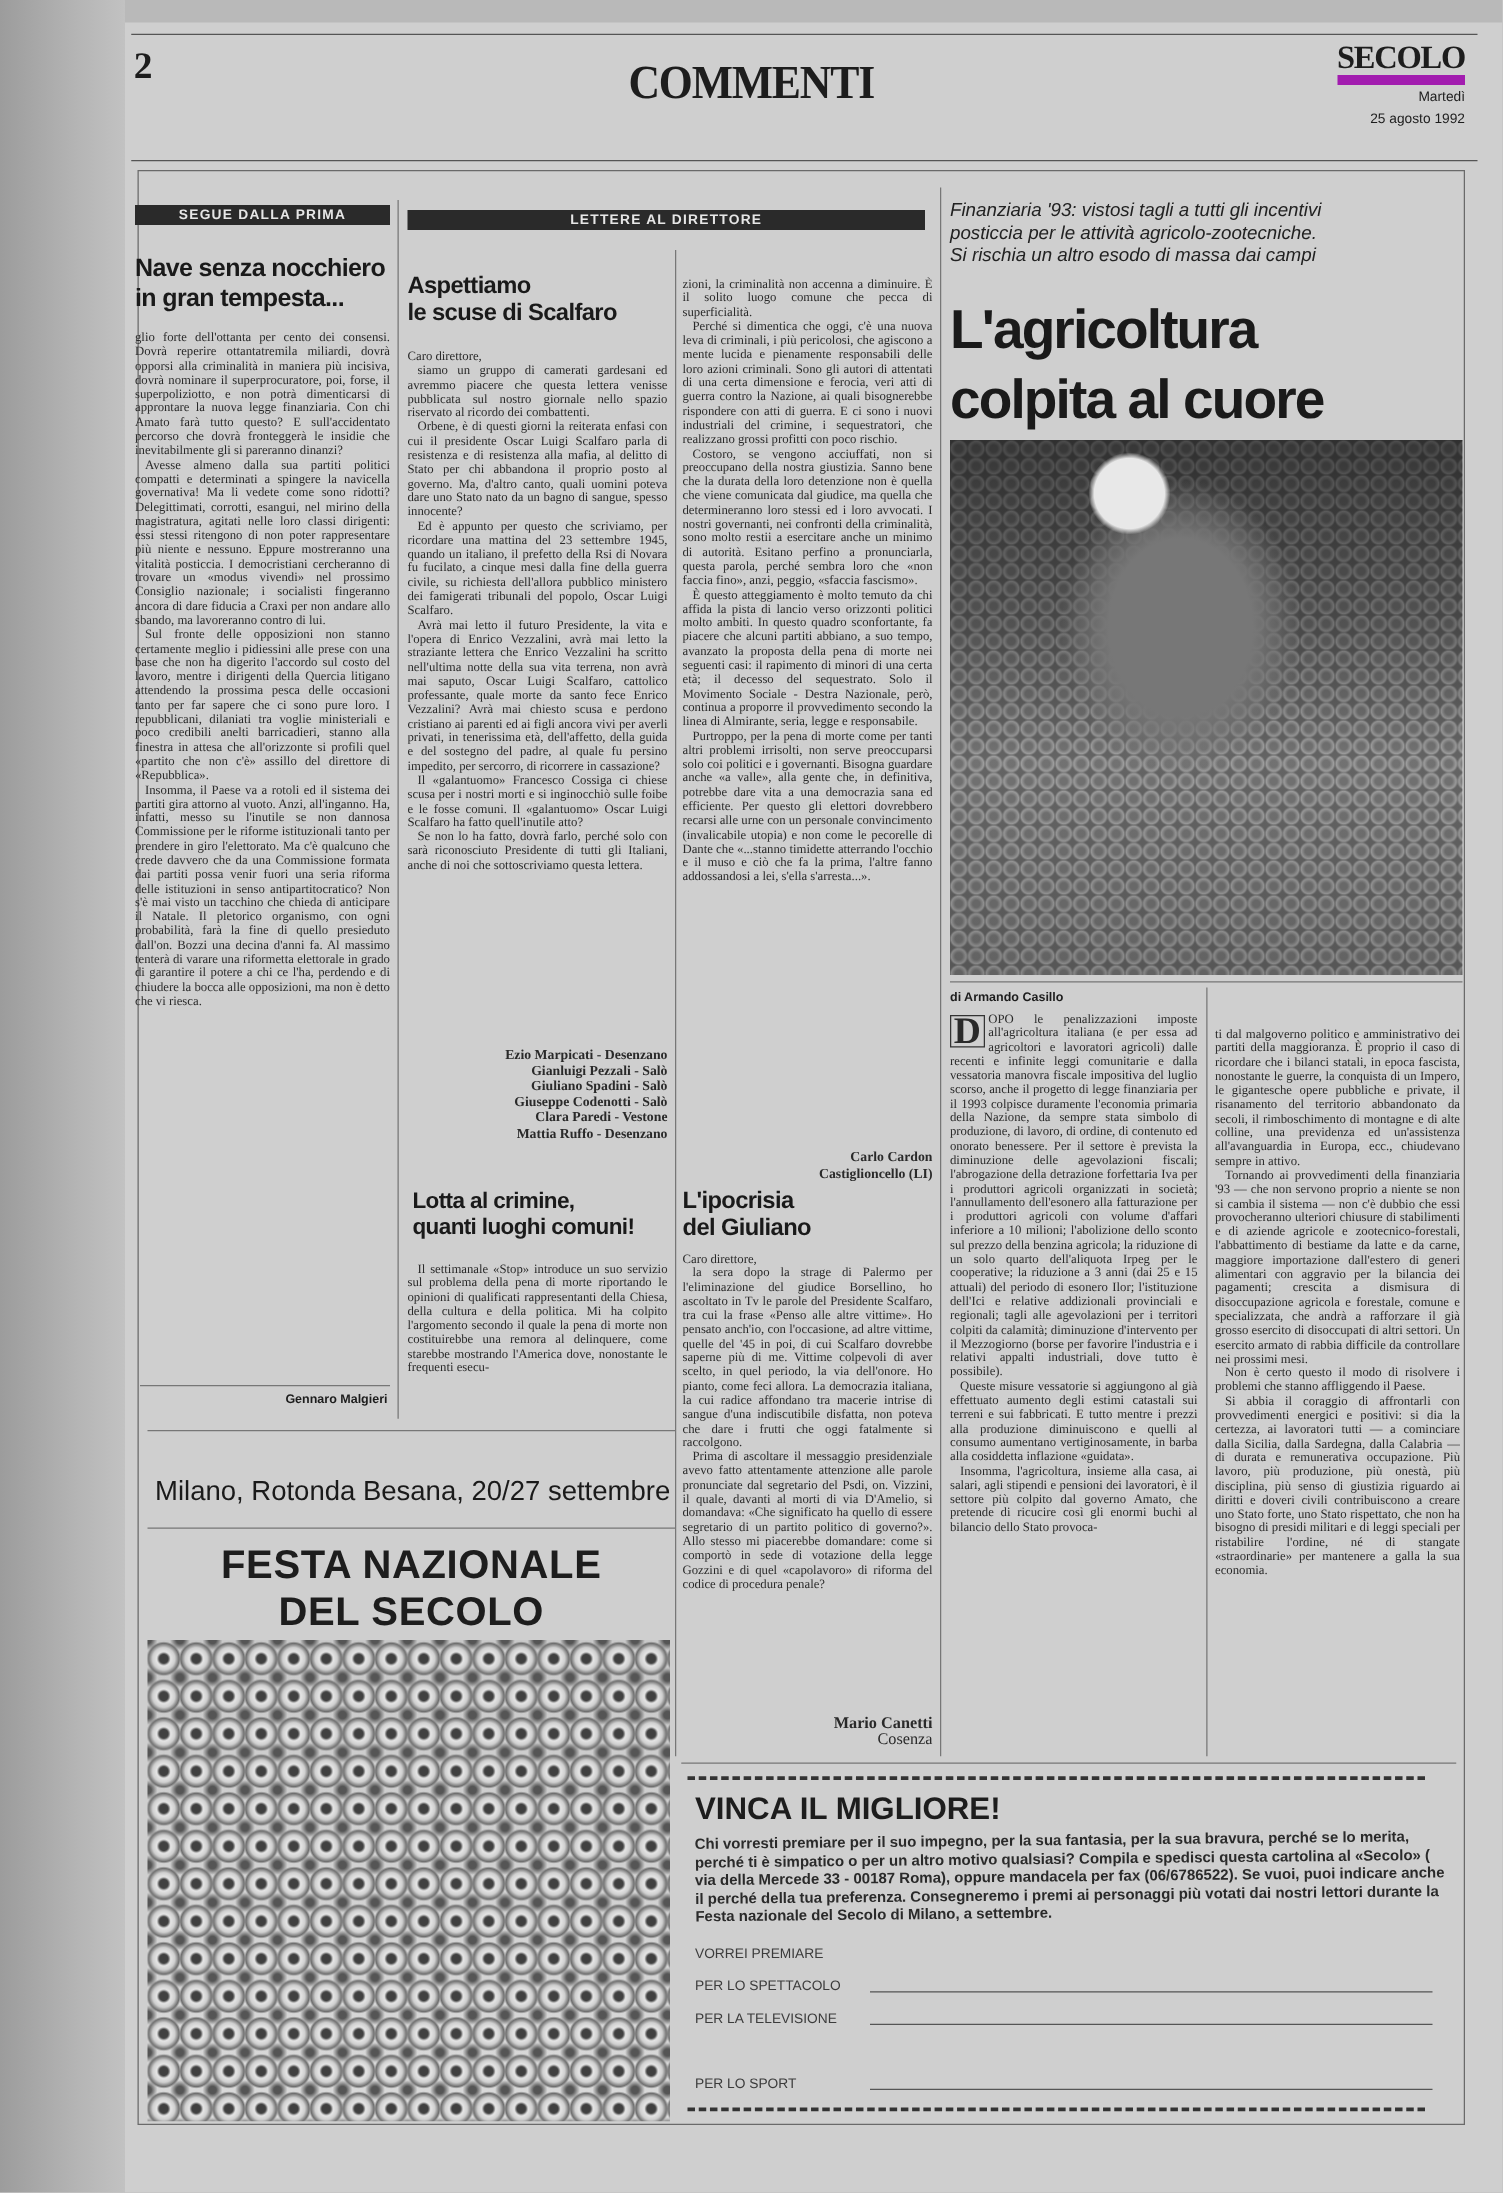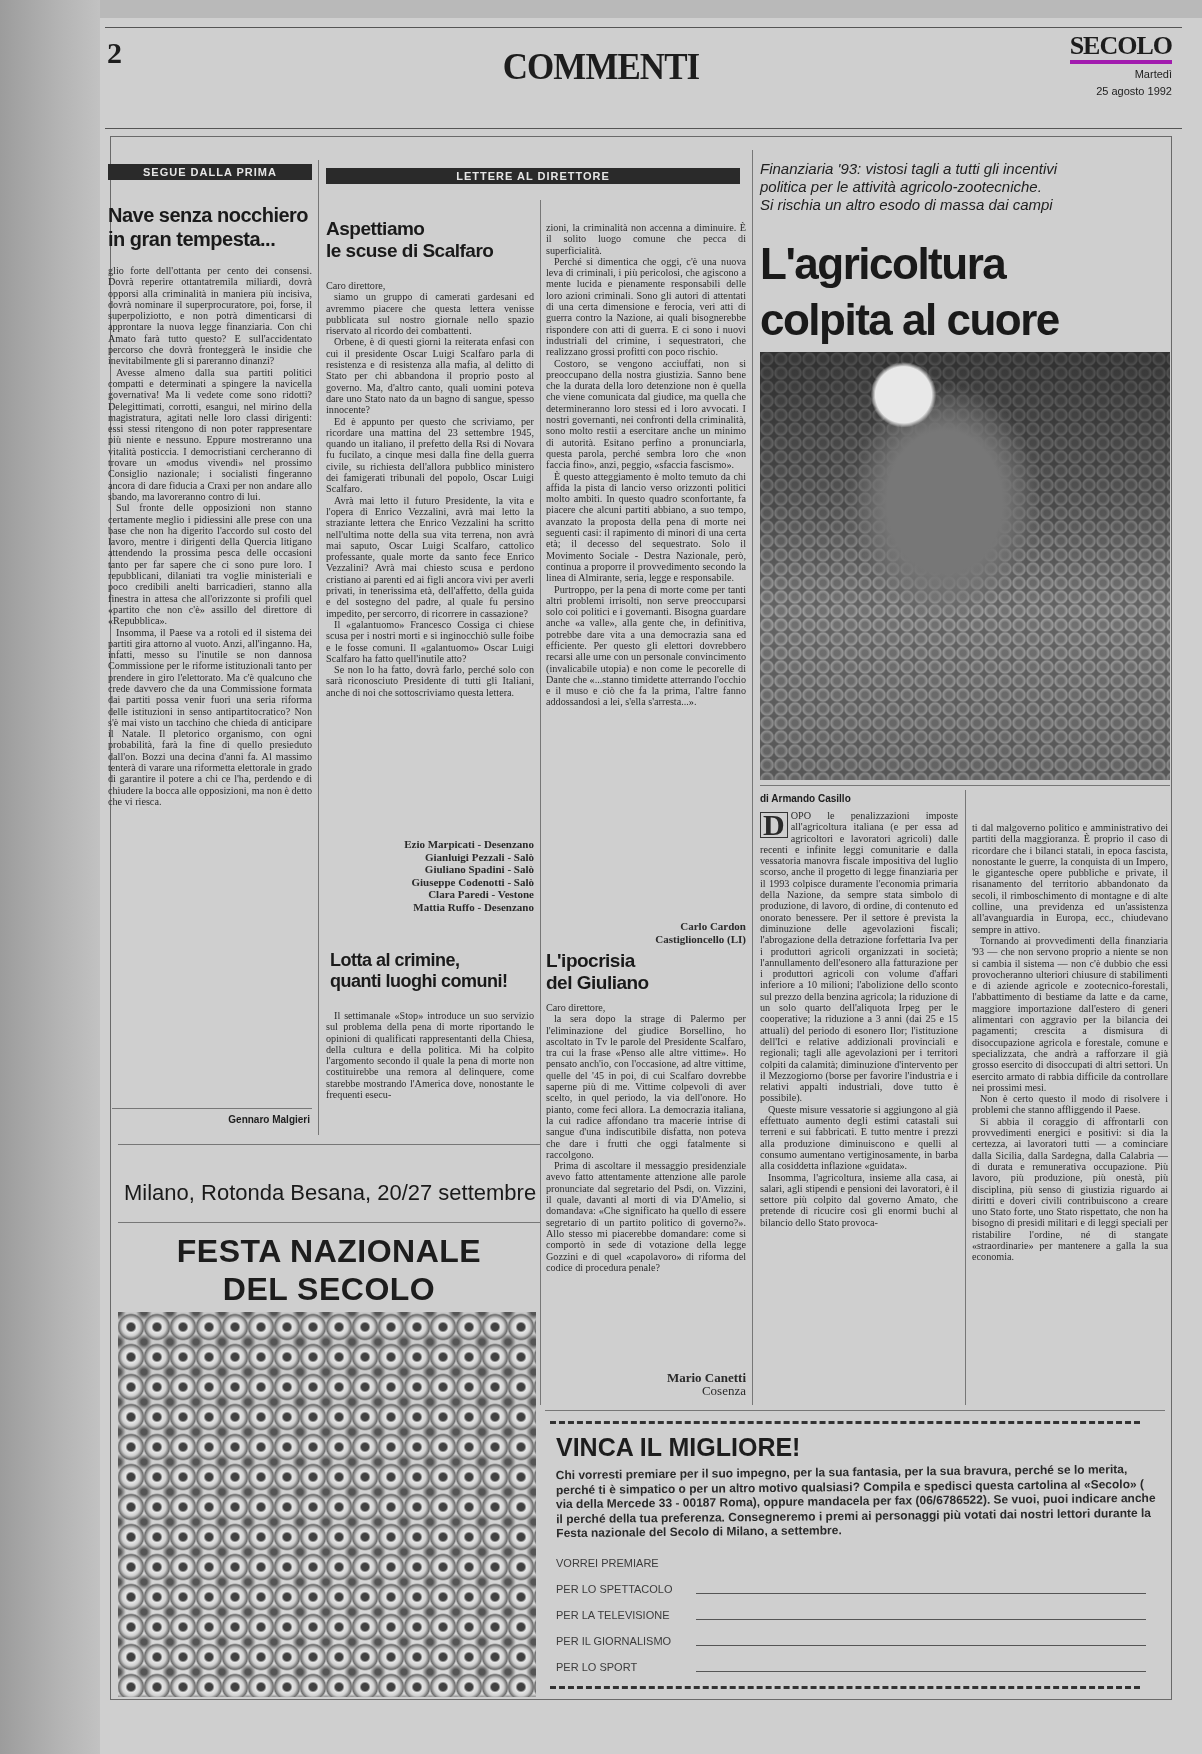--- a/index.html
+++ b/index.html
@@ -13,21 +13,21 @@
   .page {
     position:absolute; left:100px; top:18px; width:1102px; height:1736px;
     background:#cfcfcf;
   }
   .spine { position:absolute; left:0; top:0; width:100px; height:1754px; background:linear-gradient(90deg,#9c9c9c,#b4b4b4 60%,#c2c2c2); }
   
   .hdr-rule { position:absolute; left:105px; right:20px; height:1px; background:#555; }
   .pagenum { position:absolute; left:107px; top:36px; font:bold 30px "Liberation Serif", serif; }
   .section { position:absolute; left:0; width:1202px; top:44px; text-align:center; font:bold 38px "Liberation Serif", serif; letter-spacing:-1px; transform:scaleX(0.92); }
   .masthead { position:absolute; right:30px; top:32px; text-align:right; }
-  .masthead .logo { font:bold 26px "Liberation Serif", serif; letter-spacing:-1px; border-bottom:4px solid #a21caf; line-height:28px; display:inline-block; }
+  .masthead .logo { font:bold 26px "Liberation Serif", serif; letter-spacing:-1px; border-bottom:8px solid #a21caf; line-height:28px; display:inline-block; }
   .masthead .date { font:11px "Liberation Sans", sans-serif; line-height:13px; margin-top:4px; }
   
   .frame { position:absolute; left:110px; top:136px; width:1060px; height:1562px; border:1px solid #6a6a6a; }
   .vline { position:absolute; width:1px; background:#777; }
   .hline { position:absolute; height:1px; background:#777; }
   .band {
     position:absolute; height:16px; background:#2a2a2a; color:#e6e6e6;
     font:bold 11px "Liberation Sans", sans-serif; text-align:center; line-height:16px; letter-spacing:1px;
   }
   .headline { position:absolute; font-family:"Liberation Sans", sans-serif; font-weight:bold; color:#1a1a1a; line-height:1.18; letter-spacing:-0.5px; }
@@ -156,21 +156,21 @@
   <p>la sera dopo la strage di Palermo per l'eliminazione del giudice Borsellino, ho ascoltato in Tv le parole del Presidente Scalfaro, tra cui la frase «Penso alle altre vittime». Ho pensato anch'io, con l'occasione, ad altre vittime, quelle del '45 in poi, di cui Scalfaro dovrebbe saperne più di me. Vittime colpevoli di aver scelto, in quel periodo, la via dell'onore. Ho pianto, come feci allora. La democrazia italiana, la cui radice affondano tra macerie intrise di sangue d'una indiscutibile disfatta, non poteva che dare i frutti che oggi fatalmente si raccolgono.</p>
   <p>Prima di ascoltare il messaggio presidenziale avevo fatto attentamente attenzione alle parole pronunciate dal segretario del Psdi, on. Vizzini, il quale, davanti al morti di via D'Amelio, si domandava: «Che significato ha quello di essere segretario di un partito politico di governo?». Allo stesso mi piacerebbe domandare: come si comportò in sede di votazione della legge Gozzini e di quel «capolavoro» di riforma del codice di procedura penale?</p>
 </div>
 <div class="body sig" style="left:546px; top:1372px; width:200px; height:28px; font-size:13px; line-height:12.5px;">
   <div>Mario Canetti</div>
   <div style="font-weight:normal">Cosenza</div>
 </div>
 
 <div class="kicker" style="left:760px; top:160px; width:420px;">
   <div>Finanziaria '93: vistosi tagli a tutti gli incentivi</div>
-  <div>politica per le attività agricolo-zootecniche.</div>
+  <div>posticcia per le attività agricolo-zootecniche.</div>
   <div>Si rischia un altro esodo di massa dai campi</div>
 </div>
 <div class="headline" style="left:760px; top:236px; font-size:44px; line-height:56px; letter-spacing:-1.5px;">
   <div>L'agricoltura</div>
   <div>colpita al cuore</div>
 </div>
 <div class="photo photo-agri" style="left:760px; top:352px; width:410px; height:428px;" title="Agricultural worker with hat among heaps of harvested fruit"></div>
 <div class="hline" style="left:760px; width:410px; top:785px;"></div>
 <div class="byline" style="left:760px; top:793px;">di Armando Casillo</div>
 <div class="body" style="left:760px; top:810px; width:198px; height:592px;">
@@ -203,24 +203,19 @@
   <div class="field" style="top:158px;">
     <span class="label">PER LO SPETTACOLO</span>
     <span class="line"></span>
     <input type="text" value="" style="">
   </div>
   <div class="field" style="top:184px;">
     <span class="label">PER LA TELEVISIONE</span>
     <span class="line"></span>
     <input type="text" value="" style="">
   </div>
-  <div class="field" style="top:210px;">
-    <span class="label">PER IL GIORNALISMO</span>
-    <span class="line"></span>
-    <input type="text" value="" style="">
-  </div>
   <div class="field" style="top:236px;">
     <span class="label">PER LO SPORT</span>
     <span class="line"></span>
     <input type="text" value="" style="">
   </div>
   <div class="dash" style="top:265px;"></div>
 </div>
 
 </body></html>

